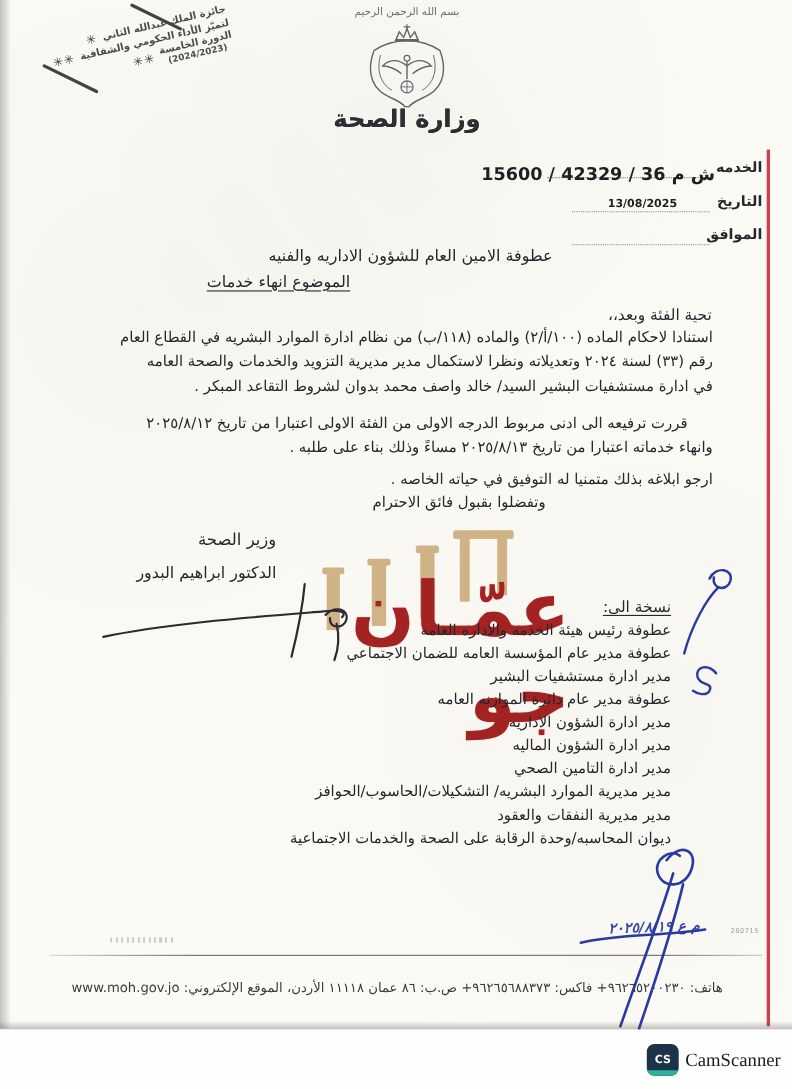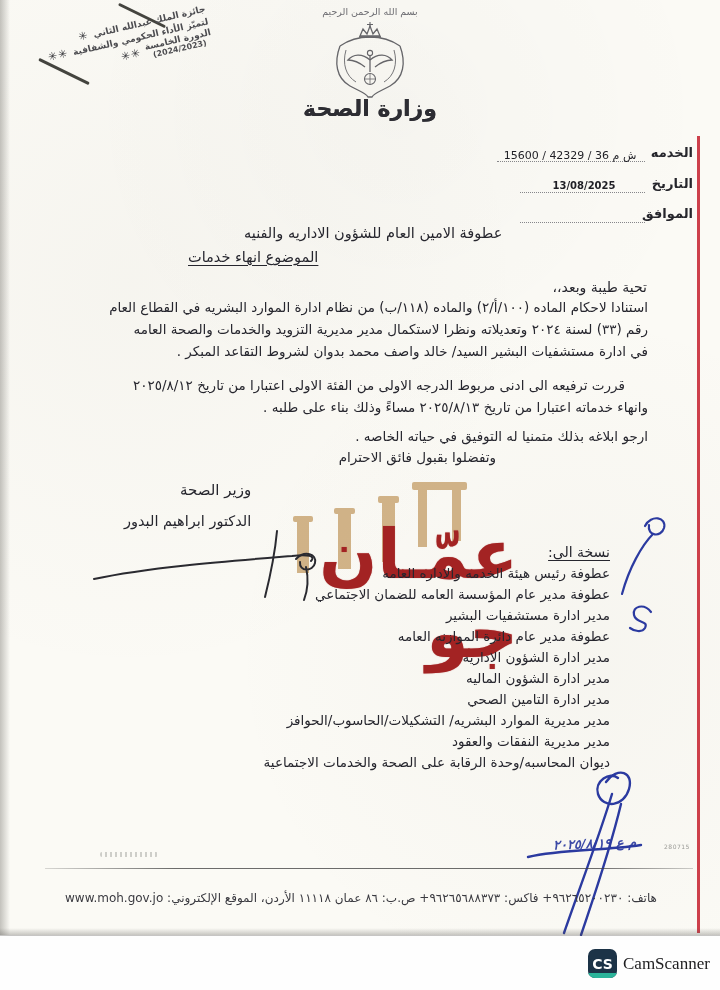--- a/index.html
+++ b/index.html
@@ -40,21 +40,21 @@
              color:#53535a; opacity:.85; }
   #emblem { left:316px; top:20px; }
   #ministry-title { left:290px; top:96px; width:160px; text-align:center;
                     font-size:22px; font-weight:bold; color:#2d2d33;
                     text-shadow:0 0 .6px #2d2d33; }
 
   
   .ref-label { right:27px; font-size:13px; font-weight:bold; color:#26262c; text-align:right; }
   .dotline { border-bottom:1.5px dotted #6a6a70; height:1px; opacity:.8; }
   #ref-number-value { left:490px; top:149px; width:160px; text-align:center;
-                      font-size:11px; font-weight:normal; color:#1e1e24; direction:rtl; white-space:nowrap; }
+                      font-size:16px; font-weight:bold; color:#1e1e24; direction:rtl; white-space:nowrap; }
   #ref-date-value { left:528px; top:180px; width:112px; text-align:center;
                     font-size:10px; font-weight:bold; color:#1e1e24; }
 
   #red-line { left:697px; top:136px; width:3px; height:797px; background:#c9303c; opacity:.92; }
 
   
   .ar { direction:rtl; white-space:nowrap; color:#26262e; }
   #recipient-line { left:244px; top:225px; font-size:14.5px; }
   #subject-line { left:188px; top:249px; font-size:14.5px; text-decoration:underline;
                   text-underline-offset:3px; }
@@ -95,21 +95,21 @@
   #footer-kingdom { left:40px; top:874px; width:650px; text-align:center; font-size:11.5px;
                     color:#7d7668; direction:rtl; }
   #footer-contact { left:25px; top:891px; width:672px; text-align:center; font-size:12px;
                     color:#3a3a40; direction:rtl; white-space:nowrap; }
 
   
   #cs-badge { left:588px; top:949px; display:flex; align-items:center; gap:6px; }
   .cs-icon { position:relative; width:29px; height:29px; border-radius:7px; background:#1c3347;
              overflow:hidden; display:flex; align-items:center; justify-content:center; }
   .cs-icon .cs-teal { position:absolute; left:0; bottom:0; width:100%; height:5px; background:#2bb49a; }
-  .cs-icon span { position:relative; color:#fff; font-weight:bold; font-size:14px; z-index:2; }
+  .cs-icon span { position:relative; color:#fff; font-weight:bold; font-size:10px; z-index:2; }
   .cs-label { font-family:"Liberation Serif", serif; font-size:17px; color:#1d1d1f; }
 
   svg { display:block; }
 </style>
 </head>
 <body>
 
 <div id="page">
   <div id="paper">
 
@@ -169,21 +169,21 @@
     <div class="abs dotline" style="left:520px; top:192px; width:125px;"></div>
     <div class="abs" id="ref-date-value">13/08/2025</div>
 
     <div class="abs ref-label" style="top:206px;">الموافق</div>
     <div class="abs dotline" style="left:520px; top:222px; width:125px;"></div>
 
     <div class="abs" id="red-line"></div>
 
     <div class="abs ar" id="recipient-line">عطوفة الامين العام للشؤون الاداريه والفنيه</div>
     <div class="abs ar" id="subject-line">الموضوع انهاء خدمات</div>
-    <div class="abs ar" id="greeting-line">تحية طيبة وبعد،،</div>
+    <div class="abs ar" id="greeting-line">تحية الفئة وبعد،،</div>
 
     <div class="abs ar bodyline" id="body1-l1">استنادا لاحكام الماده (١٠٠/أ/٢) والماده (١١٨/ب) من نظام ادارة الموارد البشريه في القطاع العام</div>
     <div class="abs ar bodyline" id="body1-l2">رقم (٣٣) لسنة ٢٠٢٤ وتعديلاته ونظرا لاستكمال مدير مديرية التزويد والخدمات والصحة العامه</div>
     <div class="abs ar bodyline" id="body1-l3">في ادارة مستشفيات البشير السيد/ خالد واصف محمد بدوان لشروط التقاعد المبكر .</div>
 
     <div class="abs ar bodyline" id="body2-l1">قررت ترفيعه الى ادنى مربوط الدرجه الاولى من الفئة الاولى اعتبارا من تاريخ ٢٠٢٥/٨/١٢</div>
     <div class="abs ar bodyline" id="body2-l2">وانهاء خدماته اعتبارا من تاريخ ٢٠٢٥/٨/١٣ مساءً وذلك بناء على طلبه .</div>
 
     <div class="abs ar bodyline" id="closing-l1">ارجو ابلاغه بذلك متمنيا له التوفيق في حياته الخاصه .</div>
     <div class="abs ar" id="closing-l2">وتفضلوا بقبول فائق الاحترام</div>

